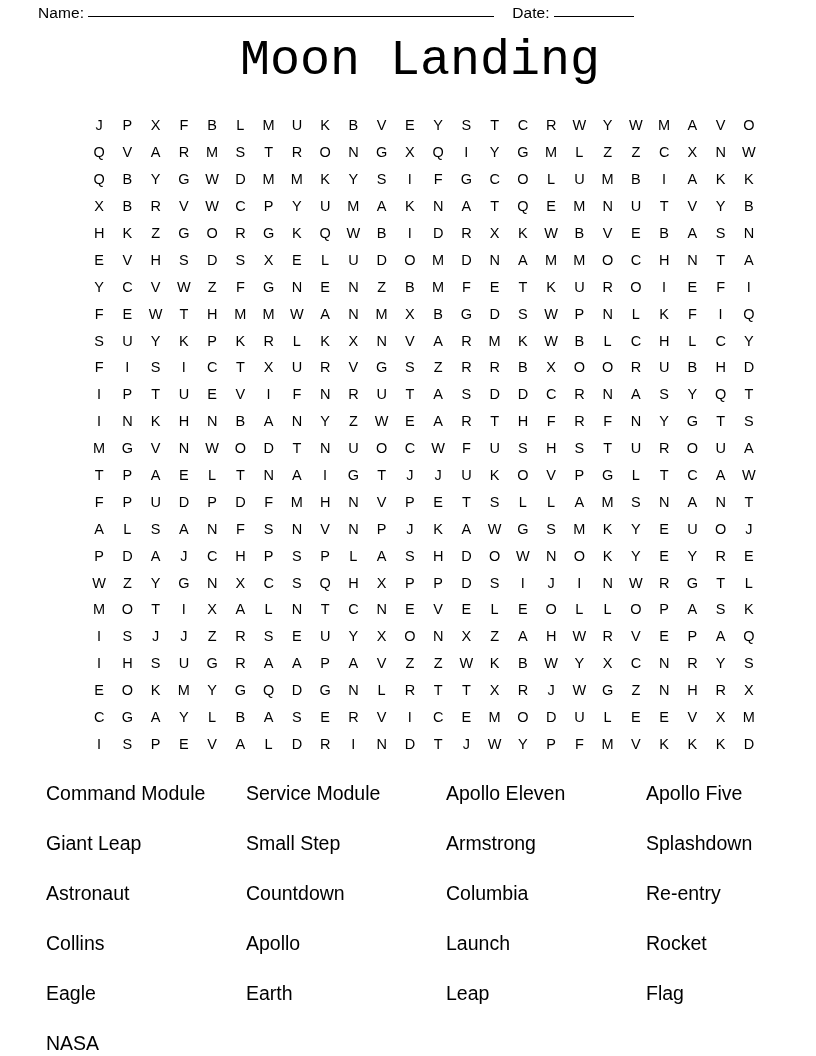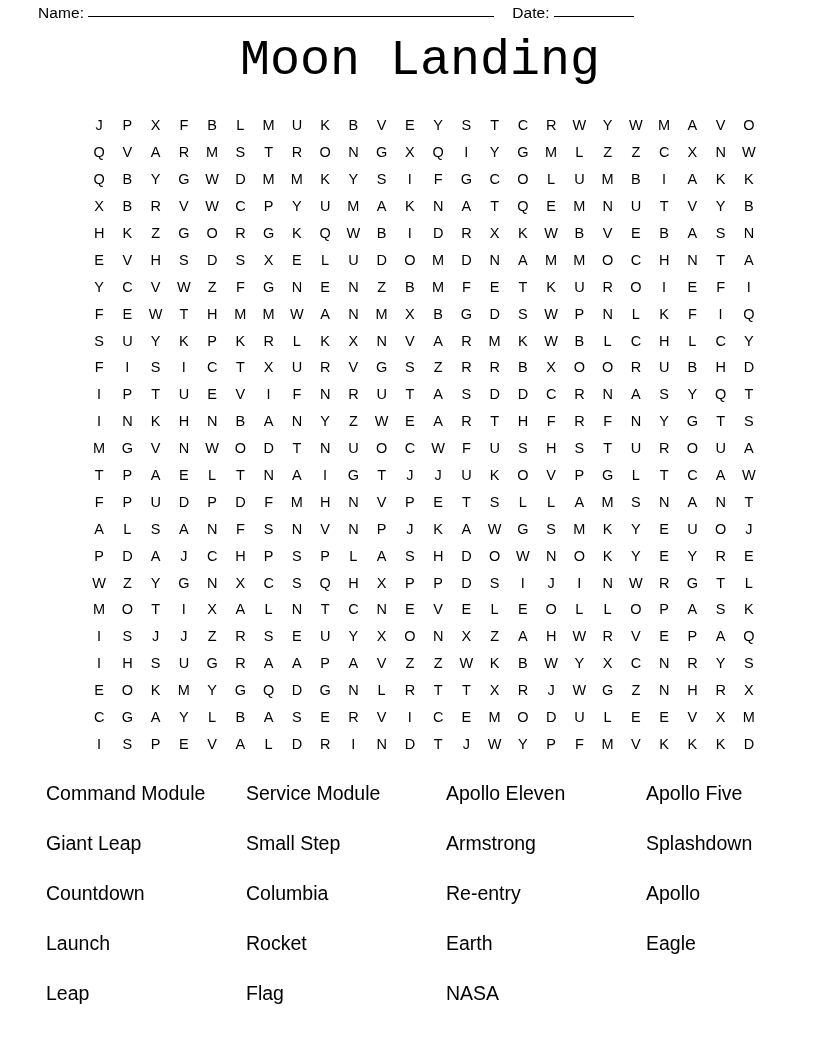--- a/index.html
+++ b/index.html
@@ -762,26 +762,28 @@
 
 <div class="wordlist">
     <div class="word-item">Command Module</div>
     <div class="word-item">Service Module</div>
     <div class="word-item">Apollo Eleven</div>
     <div class="word-item">Apollo Five</div>
     <div class="word-item">Giant Leap</div>
     <div class="word-item">Small Step</div>
     <div class="word-item">Armstrong</div>
     <div class="word-item">Splashdown</div>
+    <div class="word-item">Astronaut</div>
     <div class="word-item">Countdown</div>
     <div class="word-item">Columbia</div>
     <div class="word-item">Re-entry</div>
+    <div class="word-item">Collins</div>
     <div class="word-item">Apollo</div>
     <div class="word-item">Launch</div>
     <div class="word-item">Rocket</div>
+    <div class="word-item">Eagle</div>
     <div class="word-item">Earth</div>
-    <div class="word-item">Eagle</div>
     <div class="word-item">Leap</div>
     <div class="word-item">Flag</div>
     <div class="word-item">NASA</div>
     <div class="word-item empty"></div>
     <div class="word-item empty"></div>
   </div>
 
 </body></html>

